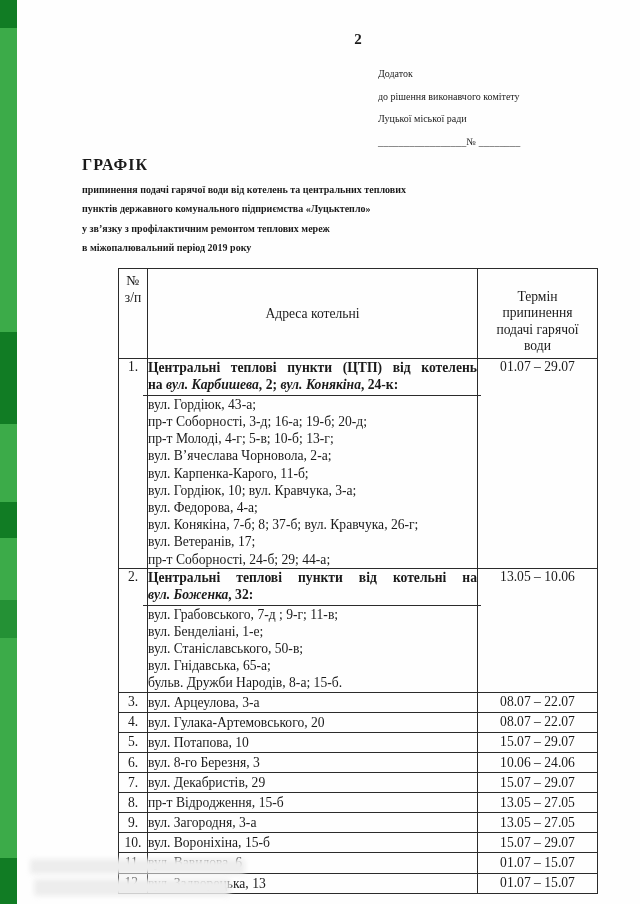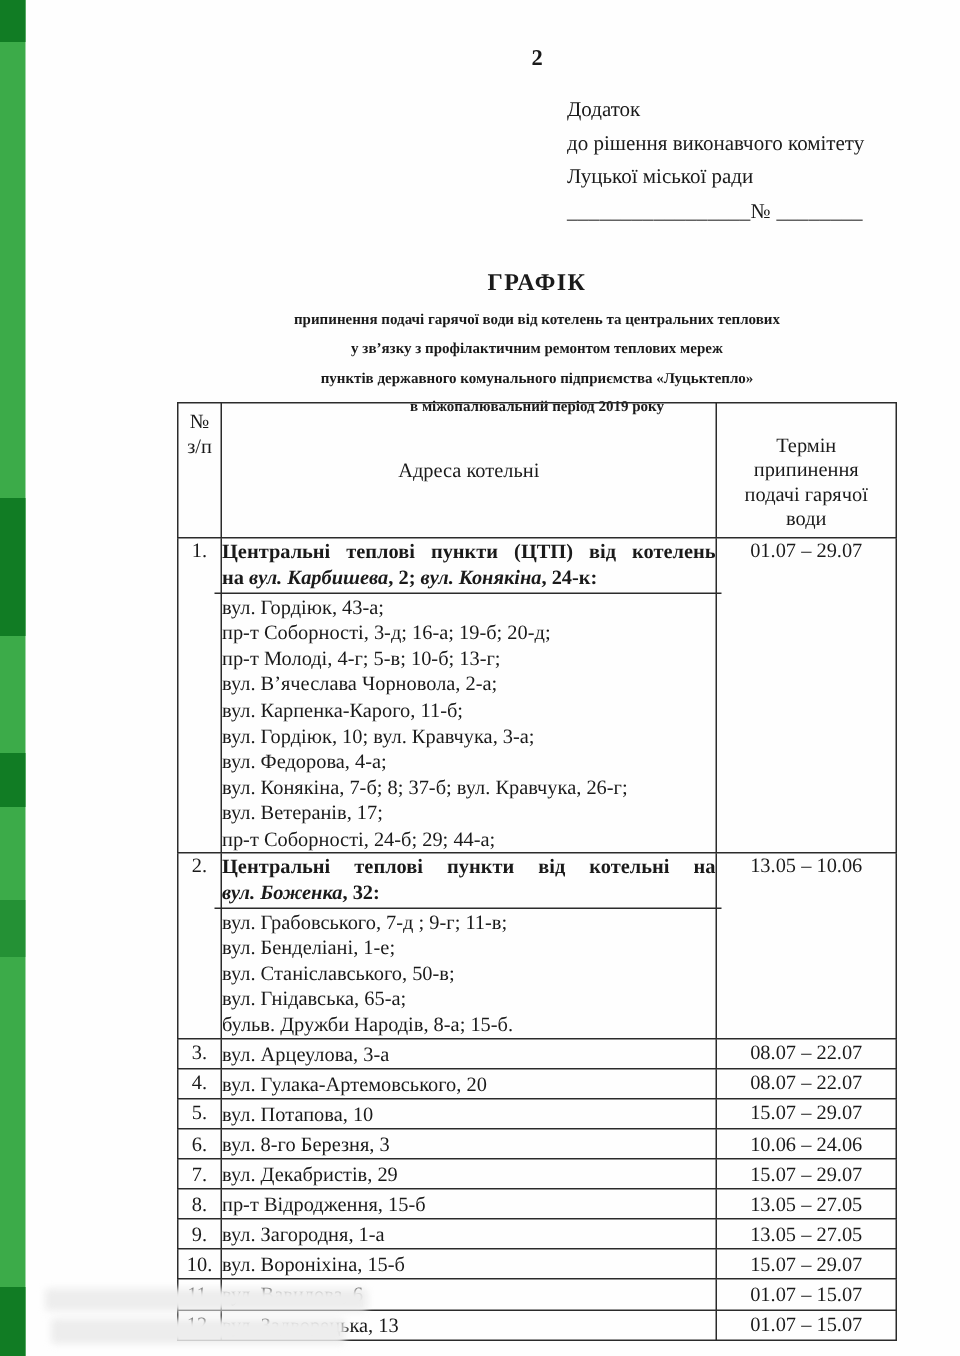--- a/index.html
+++ b/index.html
@@ -18,24 +18,24 @@
   .strip .blk{position:absolute;left:0;width:17px;background:var(--strip-dark);}
   .blk.b1{top:0;height:28px;}
   .blk.b2{top:332px;height:92px;}
   .blk.b3{top:502px;height:36px;}
   .blk.b4{top:600px;height:38px;opacity:.55;}
   .blk.b5{top:858px;height:46px;}
   
   .pgnum{position:absolute;left:348px;top:31px;width:20px;text-align:center;
          font-size:15px;font-weight:600;}
   
-  .appendix{position:absolute;left:378px;top:63px;font-size:14px;line-height:22.5px;white-space:nowrap;}
+  .appendix{position:absolute;left:378px;top:63px;font-size:10px;line-height:22.5px;white-space:nowrap;}
   .numline{letter-spacing:.2px;}
   
-  .titleblock{position:absolute;left:98px;top:156px;width:520px;text-align:center;margin-top:24px;}
+  .titleblock{position:absolute;left:82px;top:156px;width:520px;}
   .doc-title{font-size:16px;font-weight:bold;letter-spacing:1px;margin:0 0 6px 0;}
   .subtitle{font-size:10px;font-weight:bold;line-height:19.3px;}
   
   table.sched{
     position:absolute;left:118px;top:268px;border-collapse:collapse;table-layout:fixed;
     width:479px;font-size:13.6px;
   }
   .sched td,.sched th{border:1px solid var(--border);padding:0;vertical-align:top;font-weight:normal;}
   .col-num{width:29px;}
   .col-addr{width:330px;}
@@ -78,22 +78,22 @@
   <div class="appendix">
     <div>Додаток</div>
     <div>до рішення виконавчого комітету</div>
     <div>Луцької міської ради</div>
     <div class="numline"><span>_________________</span><span>№</span> <span>________</span></div>
   </div>
 
   <div class="titleblock">
     <div class="doc-title">ГРАФІК</div>
     <div class="subtitle">припинення подачі гарячої води від котелень та центральних теплових</div>
+    <div class="subtitle">пунктів державного комунального підприємства «Луцьктепло»</div>
     <div class="subtitle">у зв’язку з профілактичним ремонтом теплових мереж</div>
-    <div class="subtitle">пунктів державного комунального підприємства «Луцьктепло»</div>
     <div class="subtitle">в міжопалювальний період 2019 року</div>
   </div>
 
   <table class="sched">
     <colgroup>
         <col class="col-num">
         <col class="col-addr">
         <col class="col-term">
       </colgroup>
 
@@ -178,21 +178,21 @@
       <td class="addrcell">вул. Декабристів, 29</td>
       <td class="termcell">15.07 – 29.07</td>
     </tr>
     <tr class="srow">
       <td class="numcell">8.</td>
       <td class="addrcell">пр-т Відродження, 15-б</td>
       <td class="termcell">13.05 – 27.05</td>
     </tr>
     <tr class="srow">
       <td class="numcell">9.</td>
-      <td class="addrcell">вул. Загородня, 1-а</td>
+      <td class="addrcell">вул. Загородня, 3-а</td>
       <td class="termcell">13.05 – 27.05</td>
     </tr>
     <tr class="srow">
       <td class="numcell">10.</td>
       <td class="addrcell">вул. Вороніхіна, 15-б</td>
       <td class="termcell">15.07 – 29.07</td>
     </tr>
     <tr class="srow">
       <td class="numcell">11.</td>
       <td class="addrcell">вул. Вавилова, 6</td>

